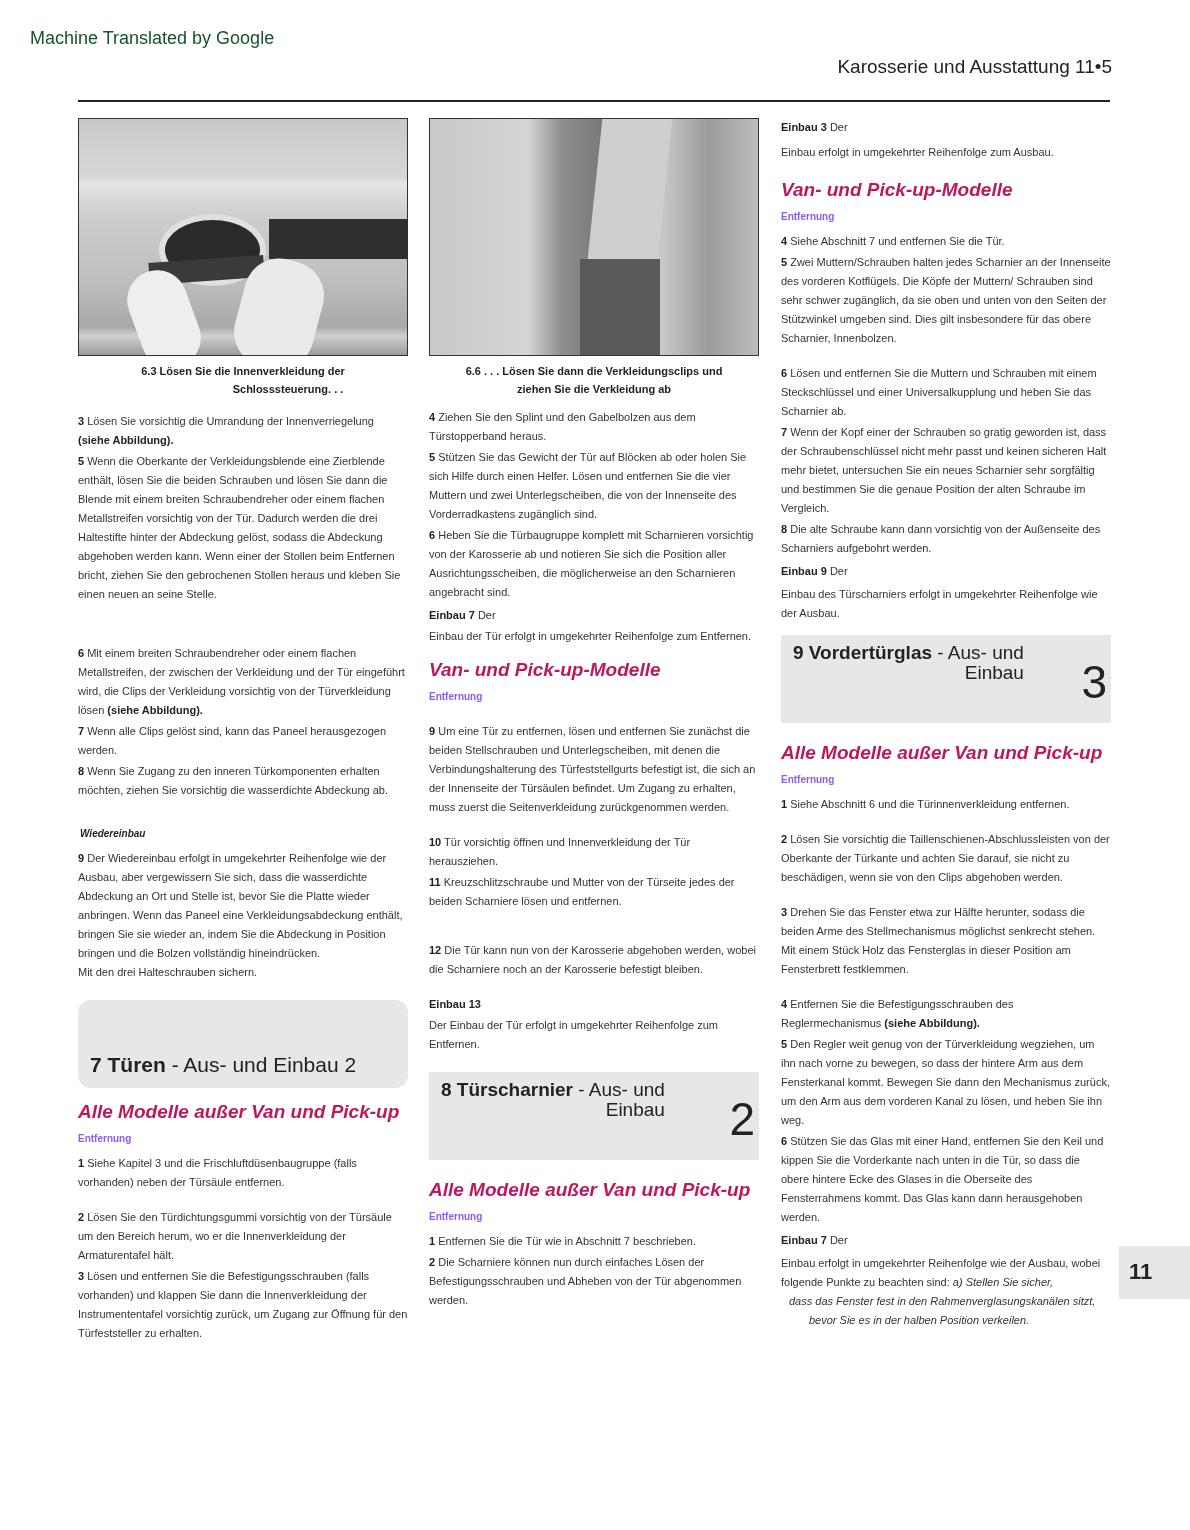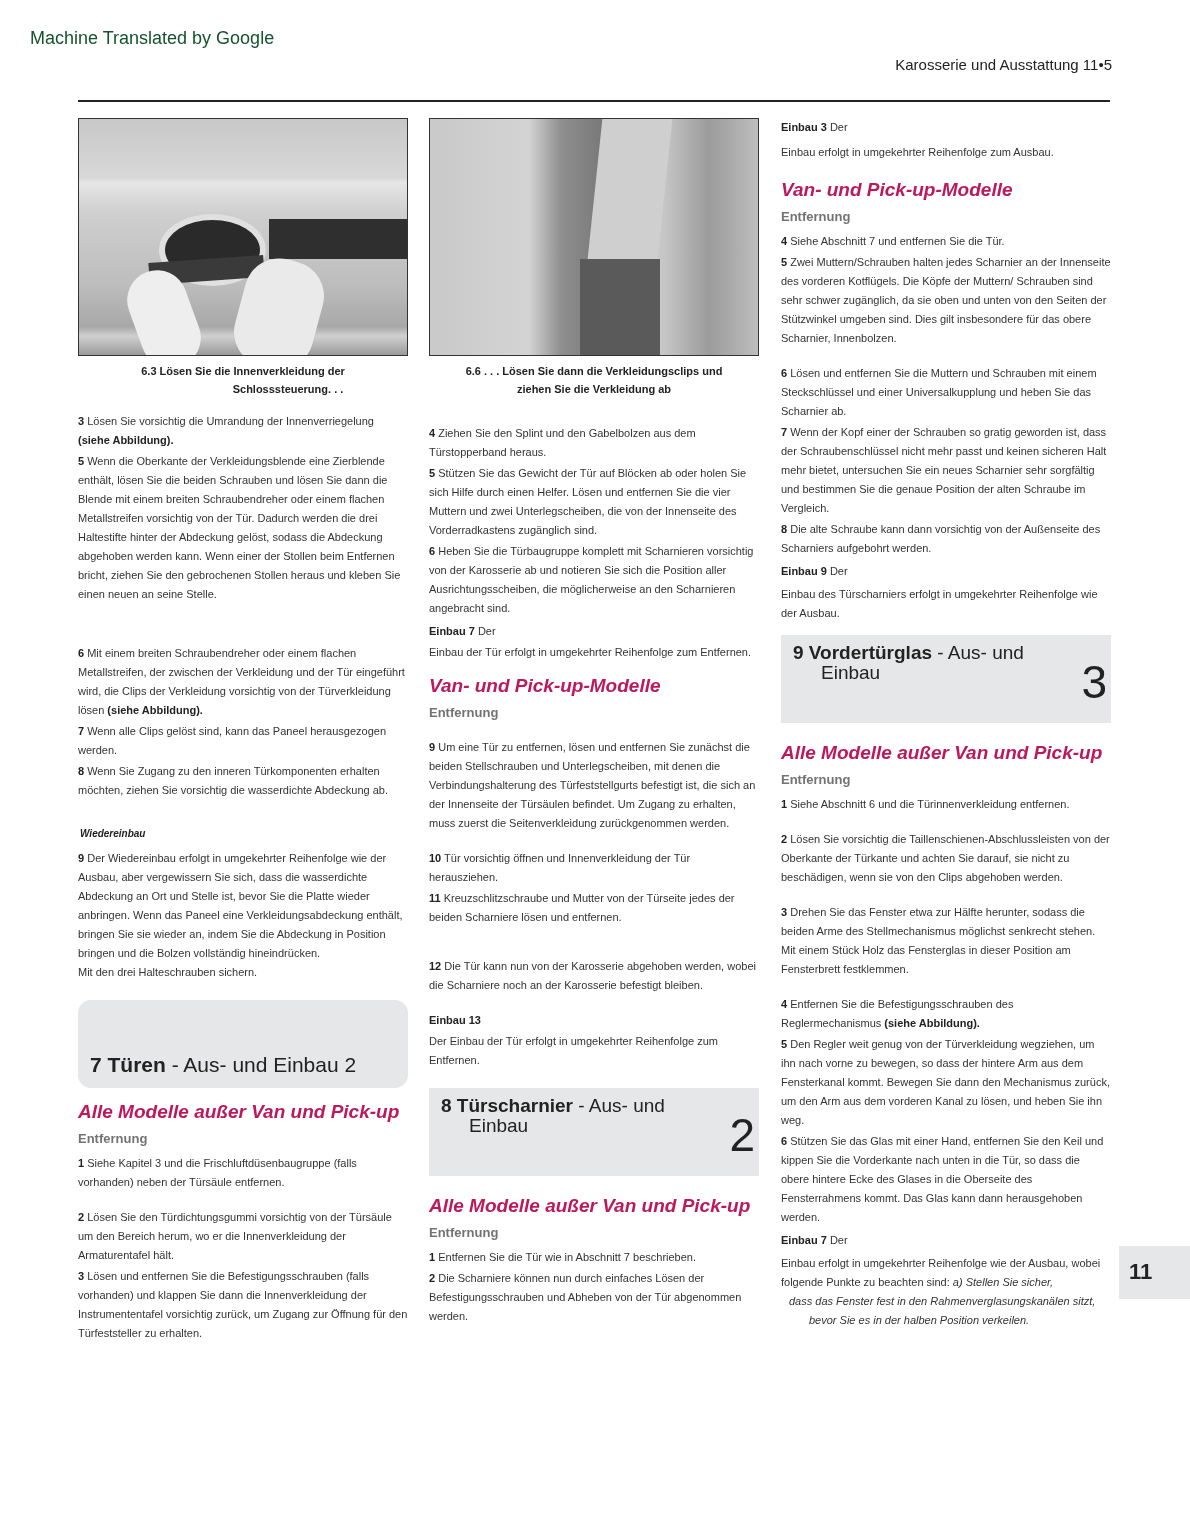--- a/index.html
+++ b/index.html
@@ -1,39 +1,39 @@
 <!DOCTYPE html>
 <html><head>
 <meta charset="utf-8">
 <style>
   html, body { margin: 0; padding: 0; background: #ffffff; }
   body { width: 1190px; height: 1530px; position: relative; font-family: "Liberation Sans", sans-serif; color: #222; overflow: hidden; }
   .mt { position: absolute; left: 30px; top: 28px; font-size: 18px; color: #14532d; }
-  .running-head { position: absolute; right: 78px; top: 56px; font-size: 15px; color: #222; }
+  .running-head { position: absolute; right: 78px; top: 56px; font-size: 19px; color: #222; }
   .top-rule { position: absolute; left: 78px; top: 100px; width: 1032px; height: 2px; background: #222; }
   .col { position: absolute; top: 118px; width: 330px; font-size: 11px; line-height: 19px; color: #333; }
   .col1 { left: 78px; }
   .col2 { left: 429px; }
   .col3 { left: 781px; }
   .photo { width: 328px; height: 236px; border: 1px solid #333; position: relative; overflow: hidden; }
   .photo1 { background: linear-gradient(180deg, #c8c8c8 0%, #d8d8d8 25%, #e6e6e6 27%, #cfcfcf 40%, #bdbdbd 70%, #a8a8a8 88%, #d0d0d0 92%, #9a9a9a 100%); }
   .photo2 { background: linear-gradient(90deg, #c9c9c9 0%, #d4d4d4 30%, #8e8e8e 40%, #7a7a7a 52%, #6a6a6a 58%, #dedede 61%, #c4c4c4 72%, #9b9b9b 85%, #bdbdbd 100%); }
   .photo .shape { position: absolute; }
   .caption { font-weight: bold; font-size: 11px; line-height: 18px; text-align: center; color: #222; margin-top: 6px; }
   p { margin: 0 0 2px 0; }
   .sp { margin-top: 16px; }
   .sp2 { margin-top: 30px; }
   b { color: #222; }
   .subhead-i { font-style: italic; font-weight: bold; font-size: 10px; color: #222; margin: 24px 0 6px 2px; }
   .h-ital { font-style: italic; font-weight: bold; font-size: 19px; line-height: 19px; color: #be185d; margin: 14px 0 8px 0; }
-  .h-ent { font-weight: bold; font-size: 13px; color: #737373; margin: 0 0 6px 0; }
+  .h-ent { font-weight: bold; font-size: 10px; color: #8b5cf6; margin: 0 0 6px 0; }
   .section-box { background: #e6e7e8; position: relative; color: #222; }
   .box7 { height: 88px; margin-top: 18px; border-radius: 13px; }
   .box7 .t { position: absolute; left: 12px; bottom: 14px; font-size: 21px; }
-  .box8, .box9 { height: 88px; }
+  .box8, .box9 { height: 88px; text-align: right; }
   .box8 .t, .box9 .t { position: absolute; left: 12px; top: 8px; font-size: 19px; line-height: 20px; }
   .box8 .t .ind, .box9 .t .ind { padding-left: 28px; display: block; }
   .box8 .num, .box9 .num { position: absolute; right: 4px; top: 22px; font-size: 46px; line-height: 50px; }
   .tab11 { position: absolute; left: 1119px; top: 1246px; width: 71px; height: 53px; background: #e6e7e8; }
   .tab11 span { position: absolute; left: 10px; top: 13px; font-size: 22px; font-weight: bold; color: #222; }
   .ital { font-style: italic; }
   .ind1 { padding-left: 8px; }
   .ind2 { padding-left: 28px; }
 </style>
 </head>
@@ -76,21 +76,21 @@
 
 <div class="col col2">
   <div class="photo photo2">
     <div class="shape" style="left:165px;top:0;width:70px;height:140px;background:#cfcfcf;transform:skewX(-6deg);"></div>
     <div class="shape" style="left:150px;top:140px;width:80px;height:96px;background:#5a5a5a;"></div>
   </div>
   <div class="caption">
     <div>6.6 . . . Lösen Sie dann die Verkleidungsclips und</div>
     <div>ziehen Sie die Verkleidung ab</div>
   </div>
-  <div style="margin-top:26px">
+  <div style="margin-top:10px">
     <p><b>4</b> <span>Ziehen Sie den Splint und den Gabelbolzen aus dem Türstopperband heraus.</span></p>
     <p><b>5</b> <span>Stützen Sie das Gewicht der Tür auf Blöcken ab oder holen Sie sich Hilfe durch einen Helfer. Lösen und entfernen Sie die vier Muttern und zwei Unterlegscheiben, die von der Innenseite des Vorderradkastens zugänglich sind.</span></p>
     <p><b>6</b> <span>Heben Sie die Türbaugruppe komplett mit Scharnieren vorsichtig von der Karosserie ab und notieren Sie sich die Position aller Ausrichtungsscheiben, die möglicherweise an den Scharnieren angebracht sind.</span></p>
     <p style="margin-top:4px"><b>Einbau 7</b><span> Der</span></p>
     <p>Einbau der Tür erfolgt in umgekehrter Reihenfolge zum Entfernen.</p>
   </div>
   <div class="h-ital">Van- und Pick-up-Modelle</div>
   <div class="h-ent">Entfernung</div>
   <p class="sp"><b>9</b> <span>Um eine Tür zu entfernen, lösen und entfernen Sie zunächst die beiden Stellschrauben und Unterlegscheiben, mit denen die Verbindungshalterung des Türfeststellgurts befestigt ist, die sich an der Innenseite der Türsäulen befindet. Um Zugang zu erhalten, muss zuerst die Seitenverkleidung zurückgenommen werden.</span></p>
   <p class="sp"><b>10</b> <span>Tür vorsichtig öffnen und Innenverkleidung der Tür herausziehen.</span></p>

